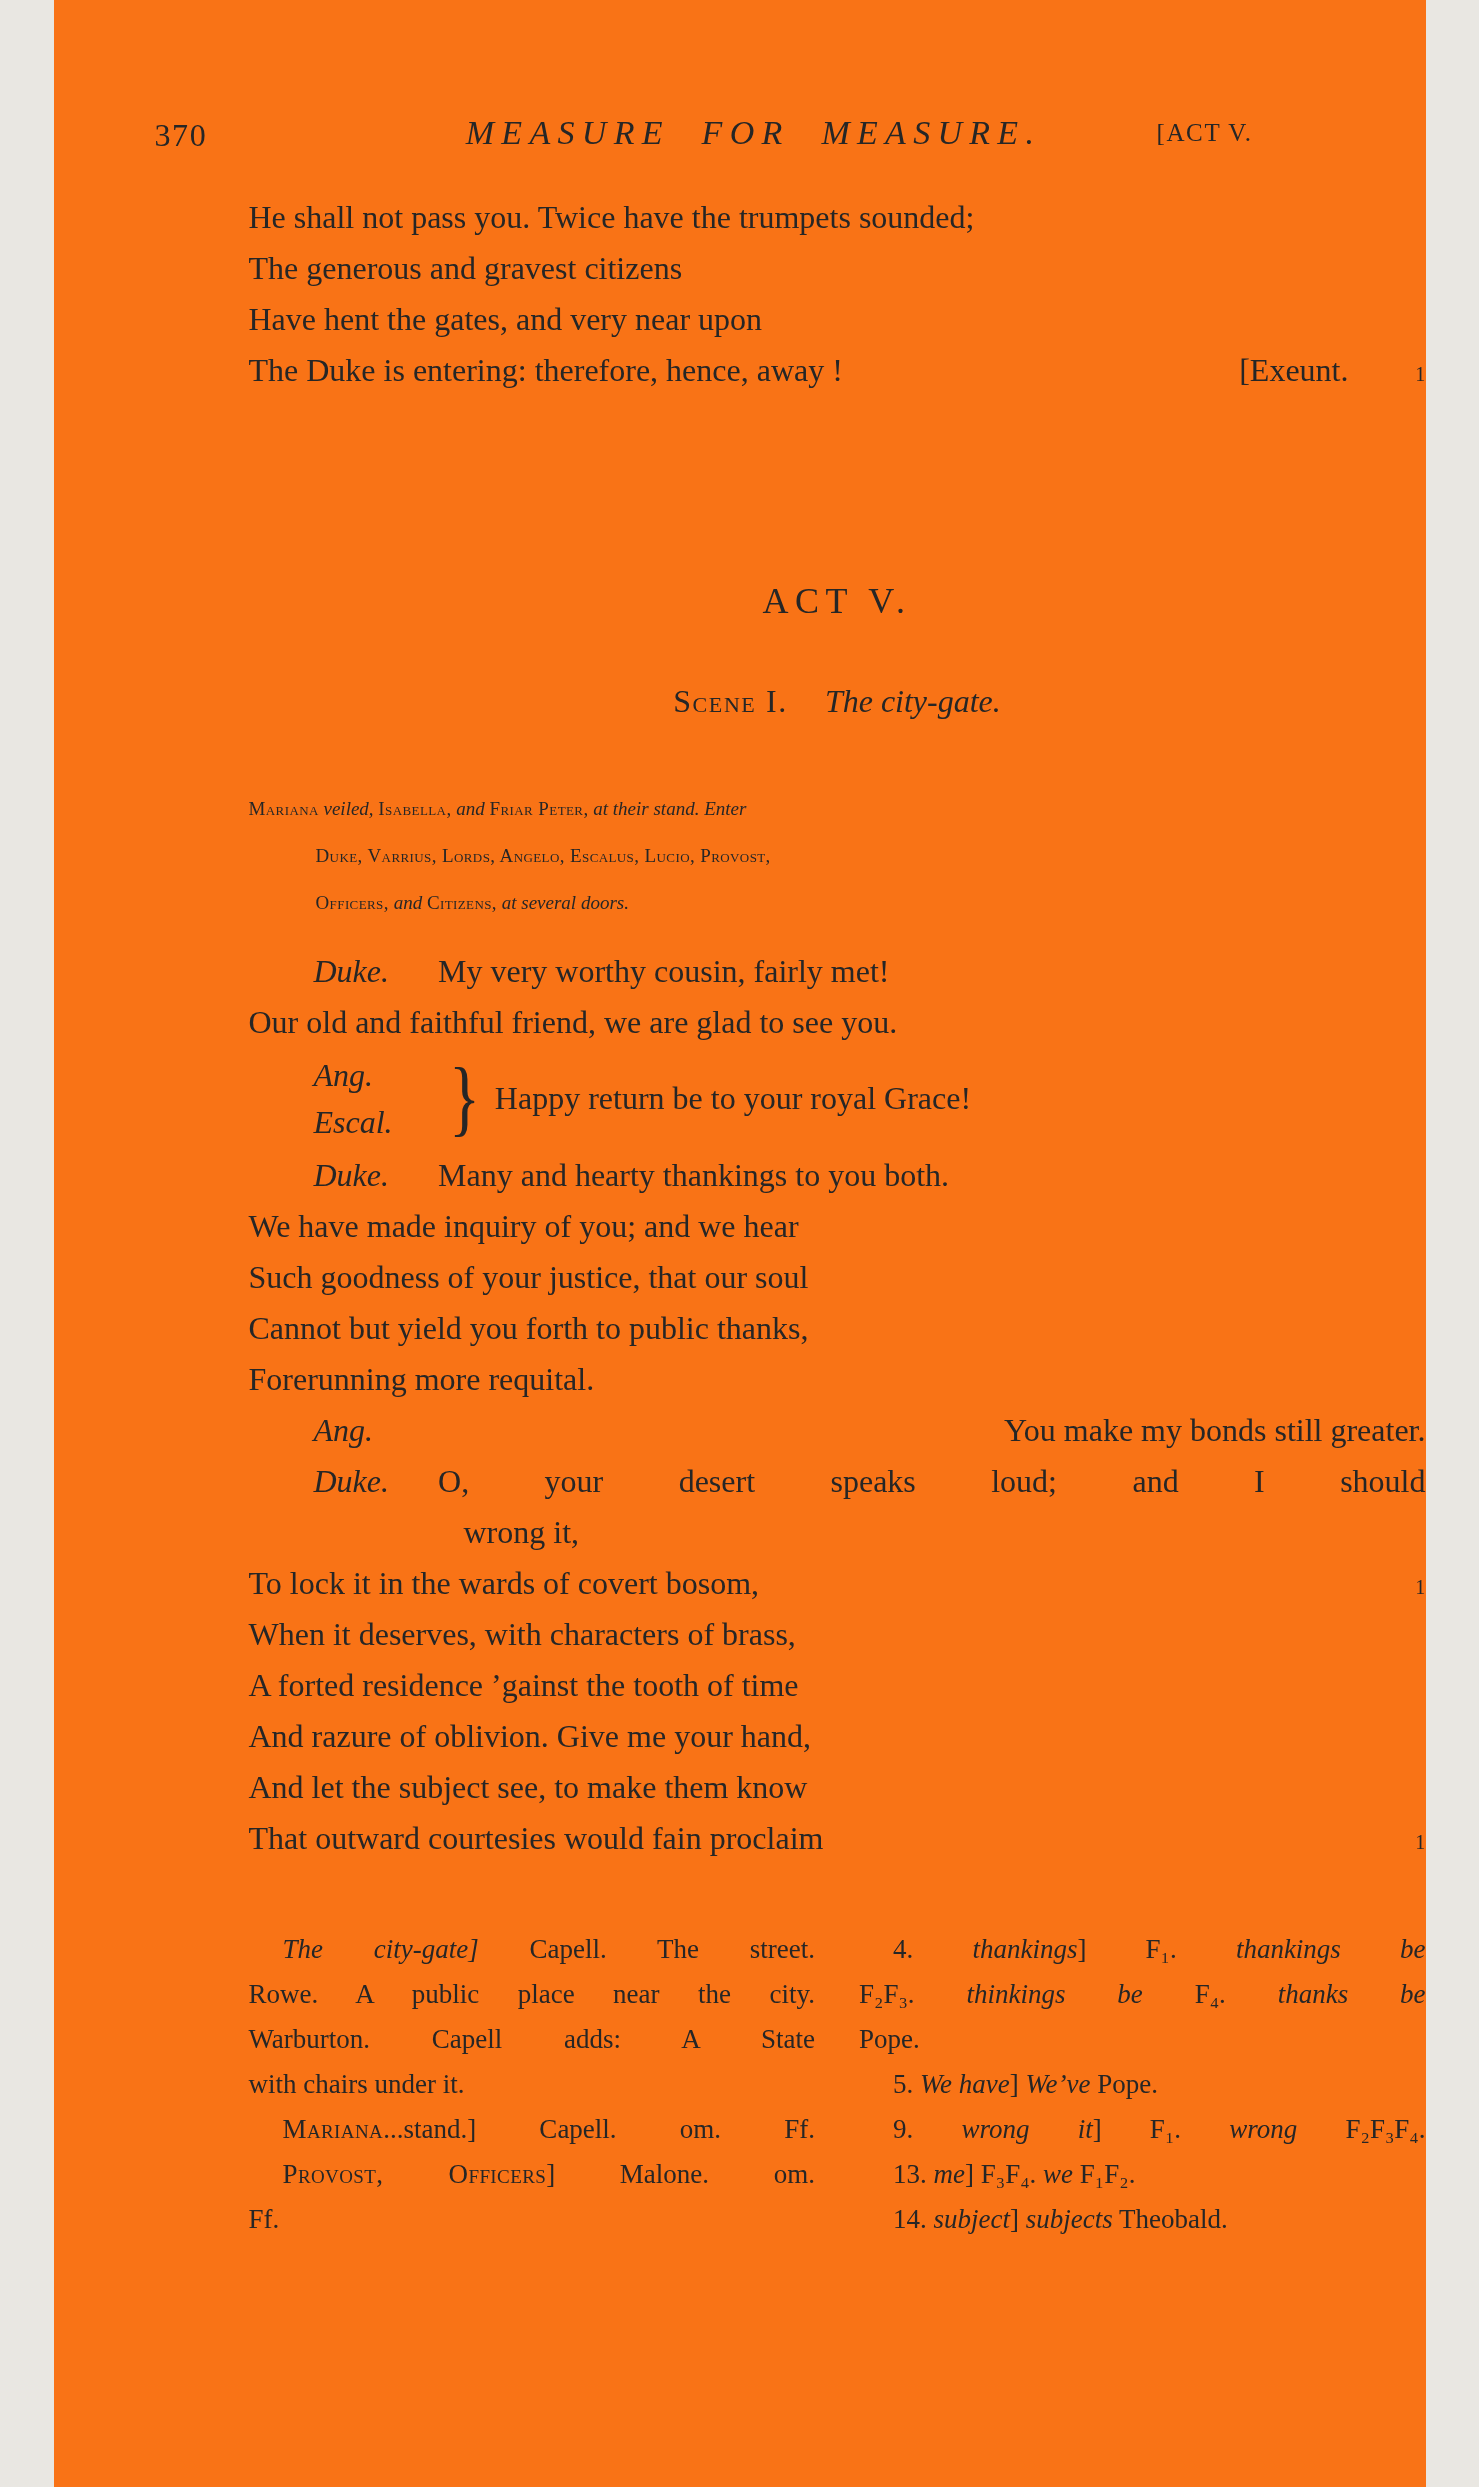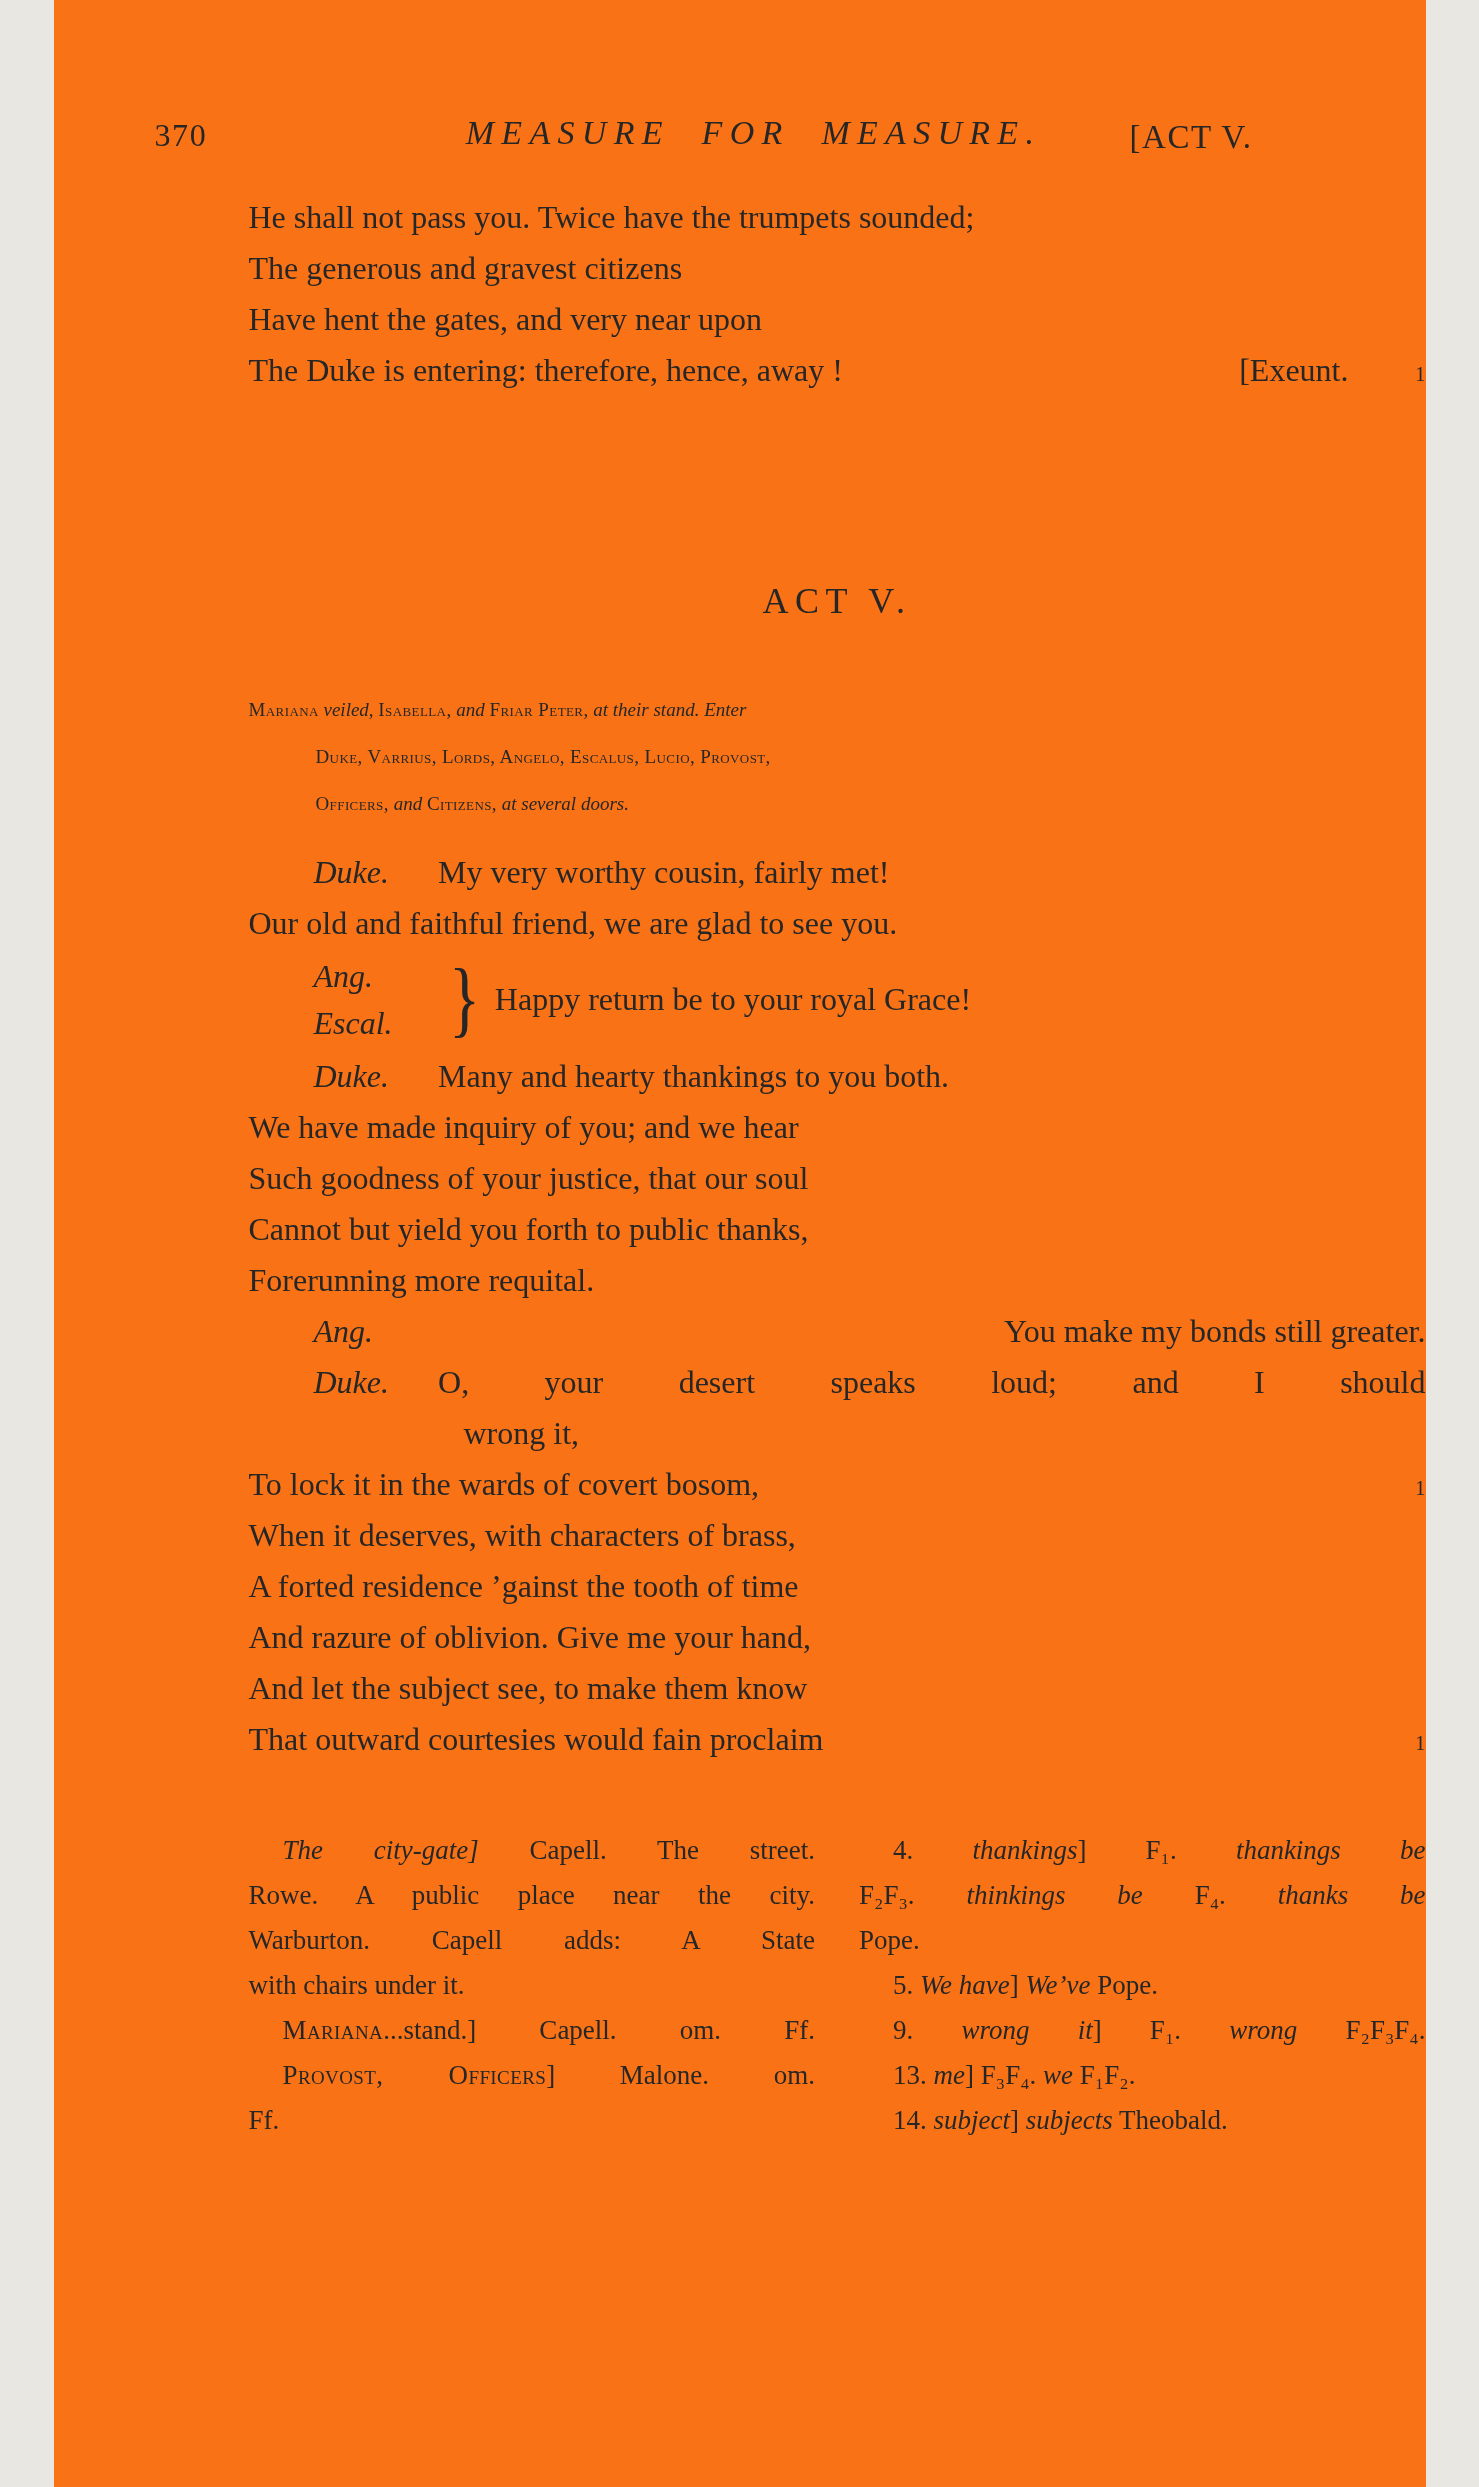--- a/index.html
+++ b/index.html
@@ -9,21 +9,21 @@
     margin:0 auto;
     background:#f97316;
     color:#262626;
     font-family:"Liberation Serif","DejaVu Serif","DejaVu Sans",serif;
     overflow:hidden;
   }
   
   .running-head{position:relative;margin-top:114px;height:50px;}
   .pageno{position:absolute;left:101px;top:3.2px;font-size:32px;letter-spacing:1.6px;}
   .rtitle{display:block;text-align:center;font-style:italic;font-size:34px;letter-spacing:7.3px;word-spacing:16px;padding-left:28px;}
-  .actmark{position:absolute;right:173px;top:4.9px;font-size:33px;letter-spacing:1.6px;}
+  .actmark{position:absolute;right:173px;top:4.9px;font-size:25px;letter-spacing:1.6px;}
   
   .text-block{position:relative;margin-left:195px;width:1177px;font-size:32px;line-height:51px;}
   .vline{position:relative;}
   .indent1{text-indent:65px;}
   .speaker{font-style:italic;padding-right:49px;}
   .lineno{position:absolute;right:-9.7px;top:4px;font-size:20px;font-style:normal;}
   .sdir-right{position:absolute;right:77px;}
   .closing{margin-top:28px;}
   
   .act-title{margin:183px 0 0 195px;width:1177px;text-align:center;font-size:36px;font-weight:400;letter-spacing:6.5px;line-height:44px;}
@@ -69,20 +69,23 @@
     <div class="vline"><span class="vtext">Have hent the gates, and very near upon</span></div>
     <div class="vline">
       <span class="vtext">The Duke is entering: therefore, hence, away !</span>
       <span class="sdir-right">[Exeunt.</span>
       <span class="lineno">15</span>
     </div>
   </section>
 
   <h1 class="act-title">ACT V.</h1>
 
+  <h2 class="scene-head">
+    <span class="scene-label">Scene I.</span><span class="scene-loc">The city-gate.</span>
+  </h2>
 
   <p class="text-block stage-dir"><span class="sc">Mariana</span><span class="i"> veiled, </span><span class="sc">Isabella,</span><span class="i"> and </span><span class="sc">Friar Peter,</span><span class="i"> at their stand.  Enter</span><br><span class="sc">Duke, Varrius, Lords, Angelo, Escalus, Lucio, Provost,</span><br><span class="sc">Officers,</span><span class="i"> and </span><span class="sc">Citizens,</span><span class="i"> at several doors.</span></p>
 
   <section class="text-block dialogue">
 
     <div class="vline indent1"><span class="speaker">Duke.</span><span class="vtext">My very worthy cousin, fairly met!</span></div>
 
     <div class="vline"><span class="vtext">Our old and faithful friend, we are glad to see you.</span></div>
 
     <div class="brace-row">

